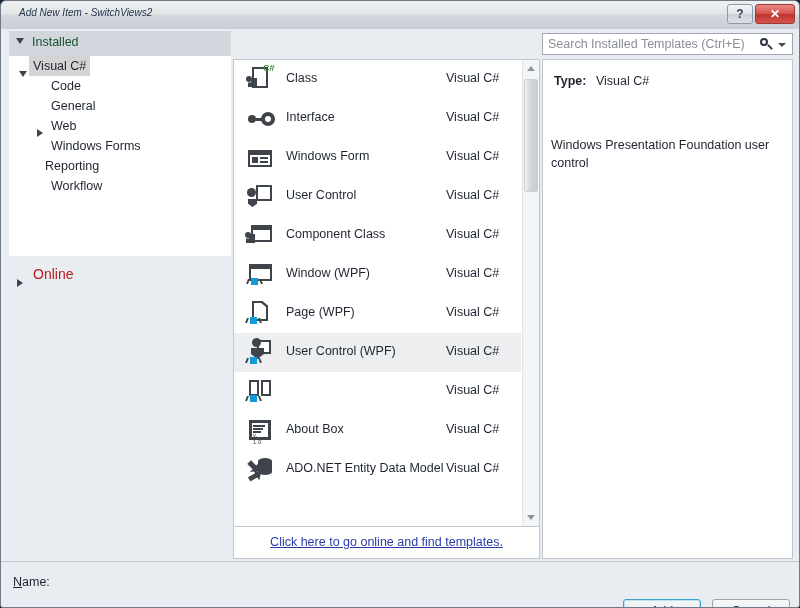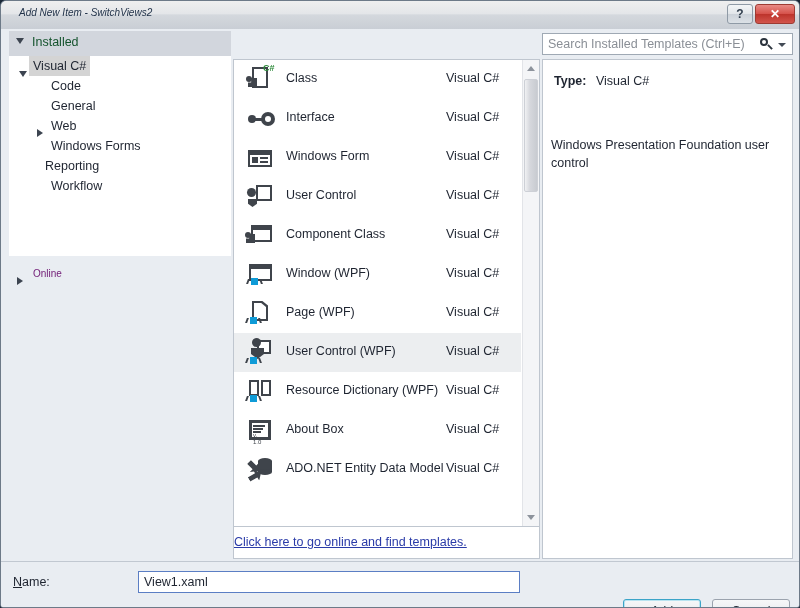--- a/index.html
+++ b/index.html
@@ -153,22 +153,22 @@
   }
   .tree-row .tw-holder {
     position: absolute;
     top: 7px;
   }
   #online-row {
     position: absolute;
     left: 0; top: 232px;
     width: 222px; height: 22px;
     line-height: 22px;
-    font-size: 10px;
-    color: #701a75;
+    font-size: 14px;
+    color: #b91c1c;
     cursor: default;
   }
   #online-row .tw-holder { position: absolute; left: 8px; top: 8px; }
   #online-row .label { position: absolute; left: 24px; top: 0; }
 
   
   #toolbar {
     position: absolute;
     left: 236px; top: 4px;
     width: 300px; height: 24px; margin-top: 28px;
@@ -314,20 +314,21 @@
     left: 232px; top: 498px;
     width: 307px; height: 32px;
     background: #ffffff;
     border: 1px solid #bfc6cf;
     border-top: none;
     box-sizing: border-box;
   }
   #online-link {
     position: absolute;
     left: 0; right: 0; top: 8px;
+    text-align: center;
     font-size: 12.5px;
     color: #2a3ba8;
     text-decoration: underline;
     cursor: default;
   }
 
   
   #search-box {
     position: absolute;
     left: 541px; top: 4px;
@@ -656,21 +657,20 @@
               <span class="ic">
                 <i class="sh dk" style="left: 5px; top: 4px; width: 10px; height: 16px;"></i>
                 <i class="sh dk" style="left: 17px; top: 4px; width: 10px; height: 16px;"></i>
                 <i class="sh wt" style="left: 7px; top: 6px; width: 6px; height: 12px;"></i>
                 <i class="sh wt" style="left: 19px; top: 6px; width: 6px; height: 12px;"></i>
                 <i class="sh bl" style="left: 6px; top: 19px; width: 7px; height: 7px;"></i>
                 <i class="sh dk" style="left: 2px; top: 20px; width: 2px; height: 5px; transform: skewX(-20deg);"></i>
                 <i class="sh dk" style="left: 15px; top: 20px; width: 2px; height: 5px; transform: skewX(20deg);"></i>
               </span>
             </span>
-            <span class="name">Resource Dictionary (WPF)</span>
             <span class="lang">Visual C#</span>
           </div>
           <div class="tmpl-row">
             <span class="icon-wrap">
               <span class="ic">
                 <i class="sh dk" style="left: 5px; top: 5px; width: 22px; height: 20px;"></i>
                 <i class="sh wt" style="left: 8px; top: 8px; width: 16px; height: 14px;"></i>
                 <i class="sh dk" style="left: 9px; top: 10px; width: 12px; height: 1.5px;"></i>
                 <i class="sh dk" style="left: 9px; top: 13px; width: 10px; height: 1.5px;"></i>
                 <i class="sh dk" style="left: 9px; top: 16px; width: 8px; height: 1.5px;"></i>
@@ -719,20 +719,17 @@
     <div id="detail-panel">
       <div id="detail-type-row">
         <span id="detail-type-label">Type:</span>
         <span id="detail-type-value">Visual C#</span>
       </div>
       <div id="detail-desc">Windows Presentation Foundation user control</div>
     </div>
 
     <div id="bottom-sep"></div>
     <div id="name-label"><u>N</u><span>ame:</span></div>
-    <div id="name-input">
-      <span id="name-value">View1.xaml</span>
-    </div>
     <div id="add-button" class="dlg-btn"><u>A</u><span>dd</span></div>
     <div id="cancel-button" class="dlg-btn">Cancel</div>
 
   </div>
 </div>
 
 </body></html>

